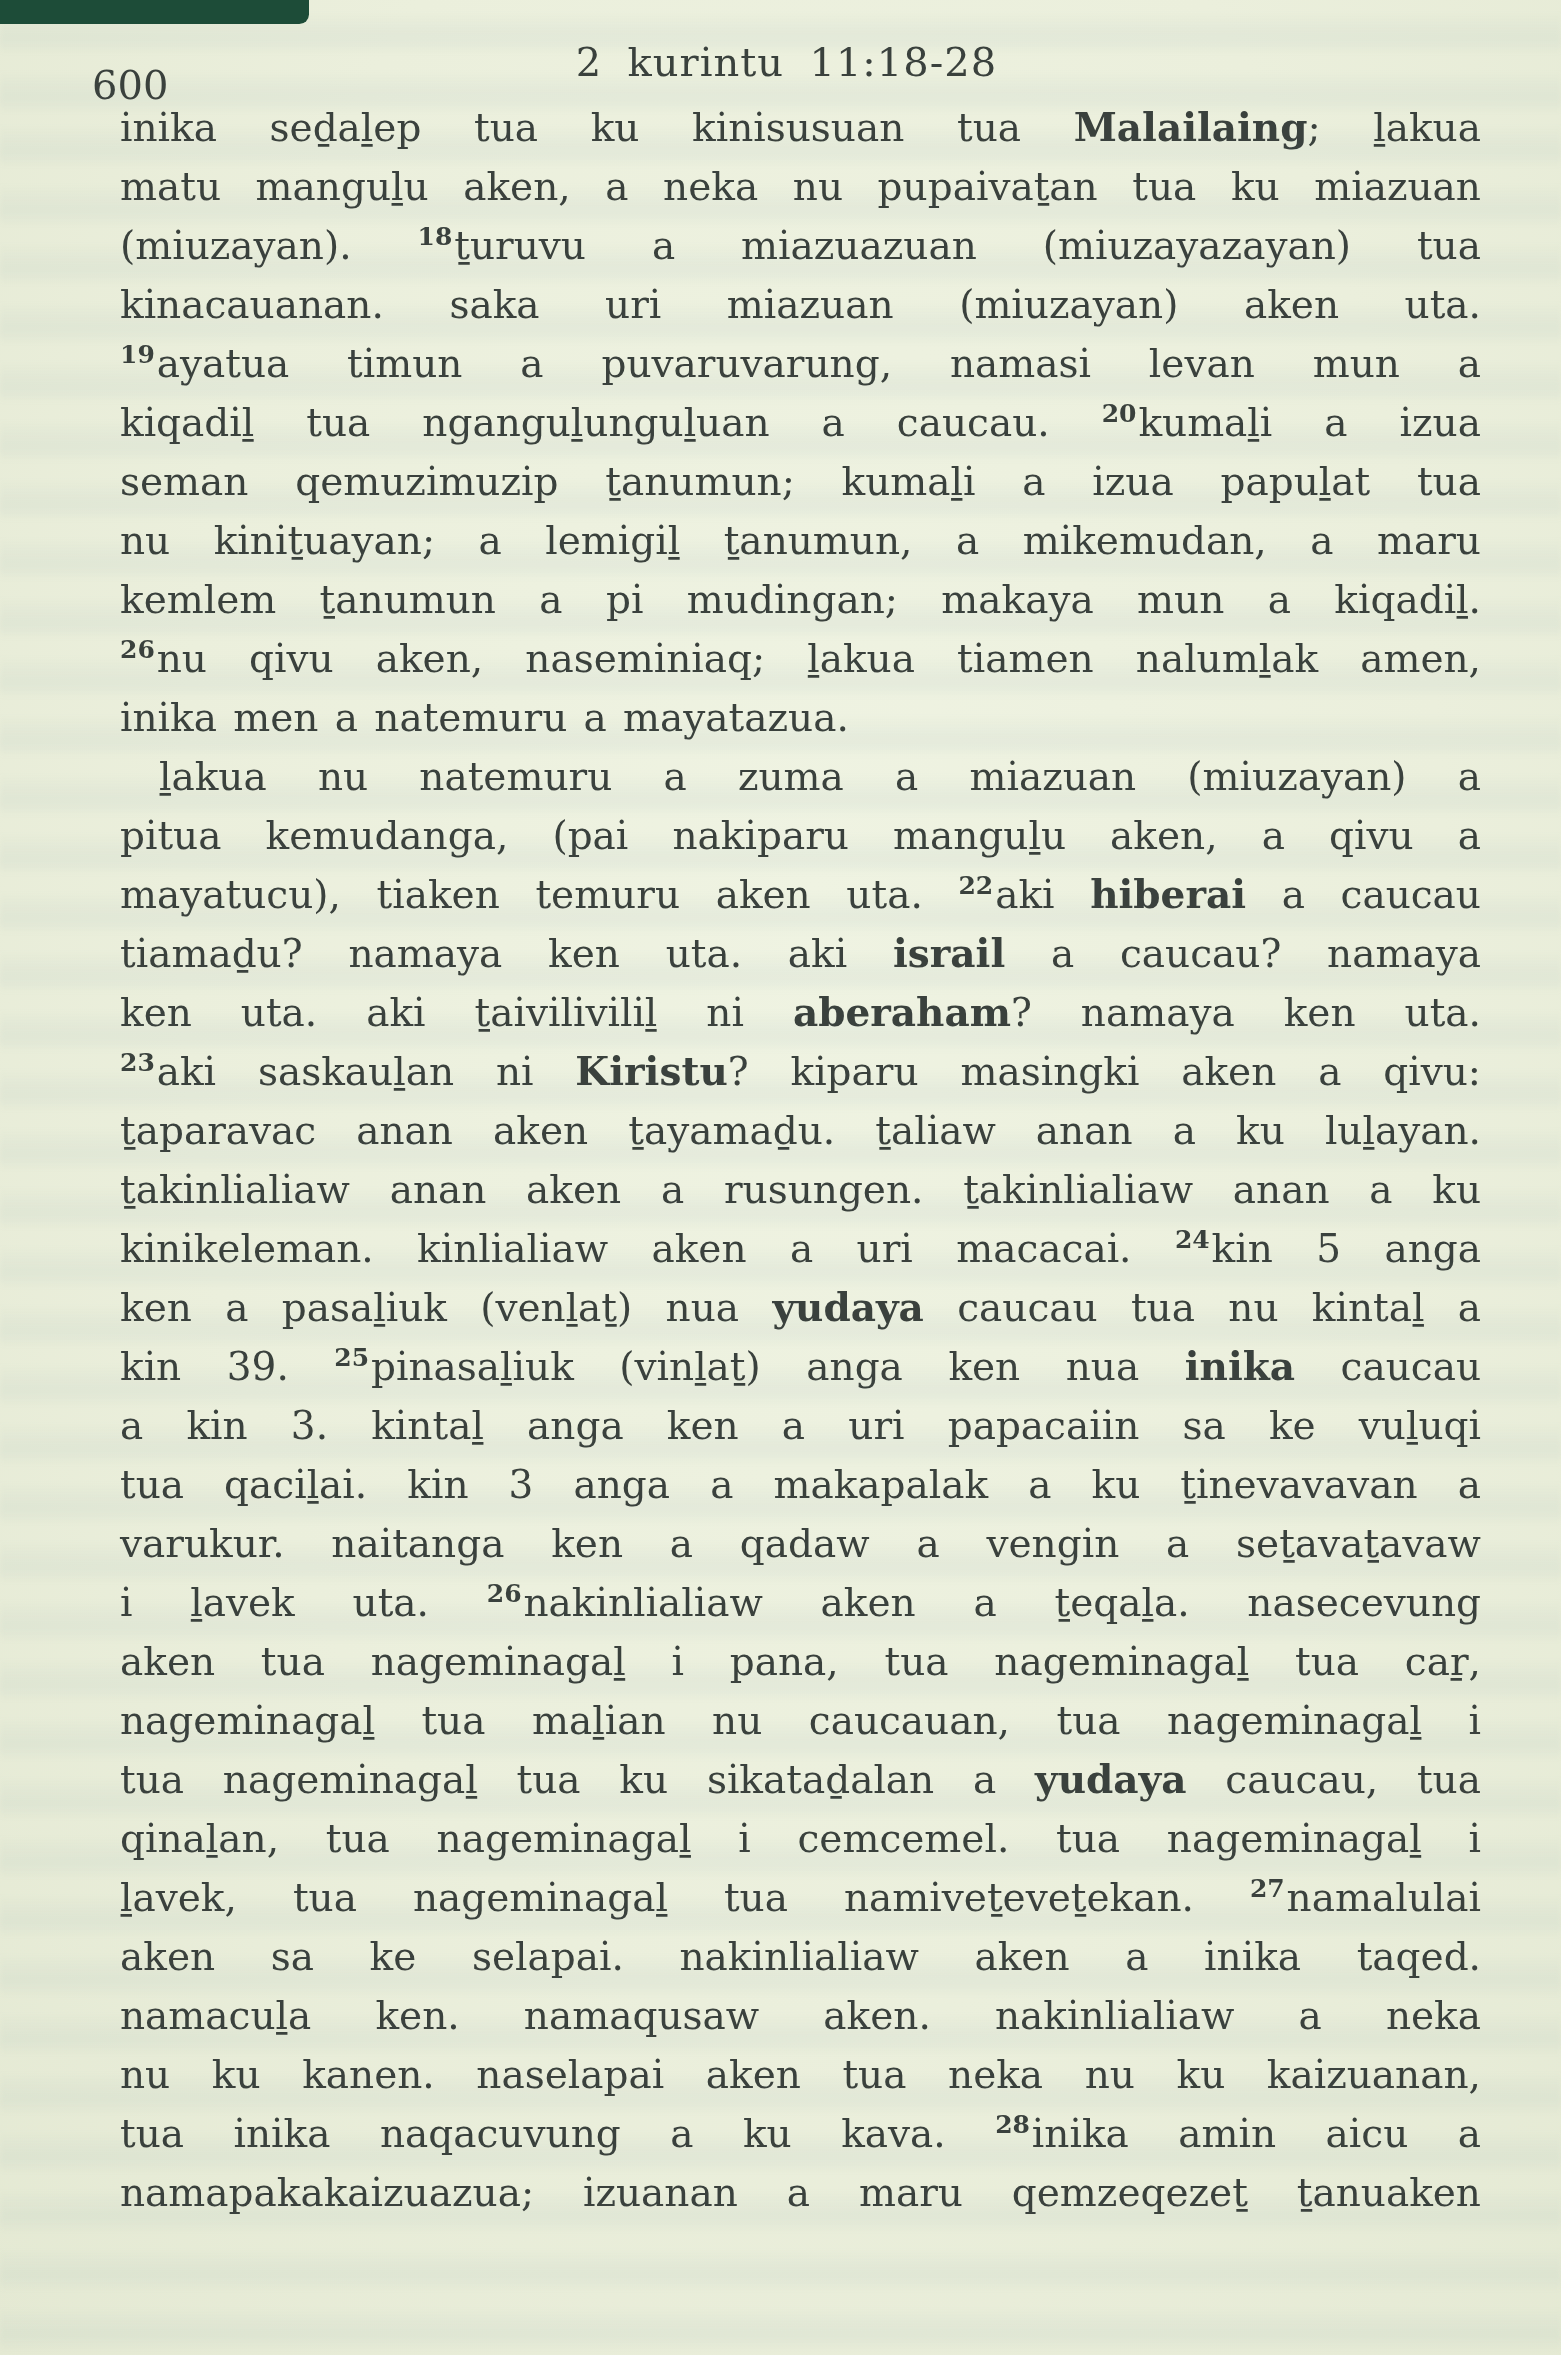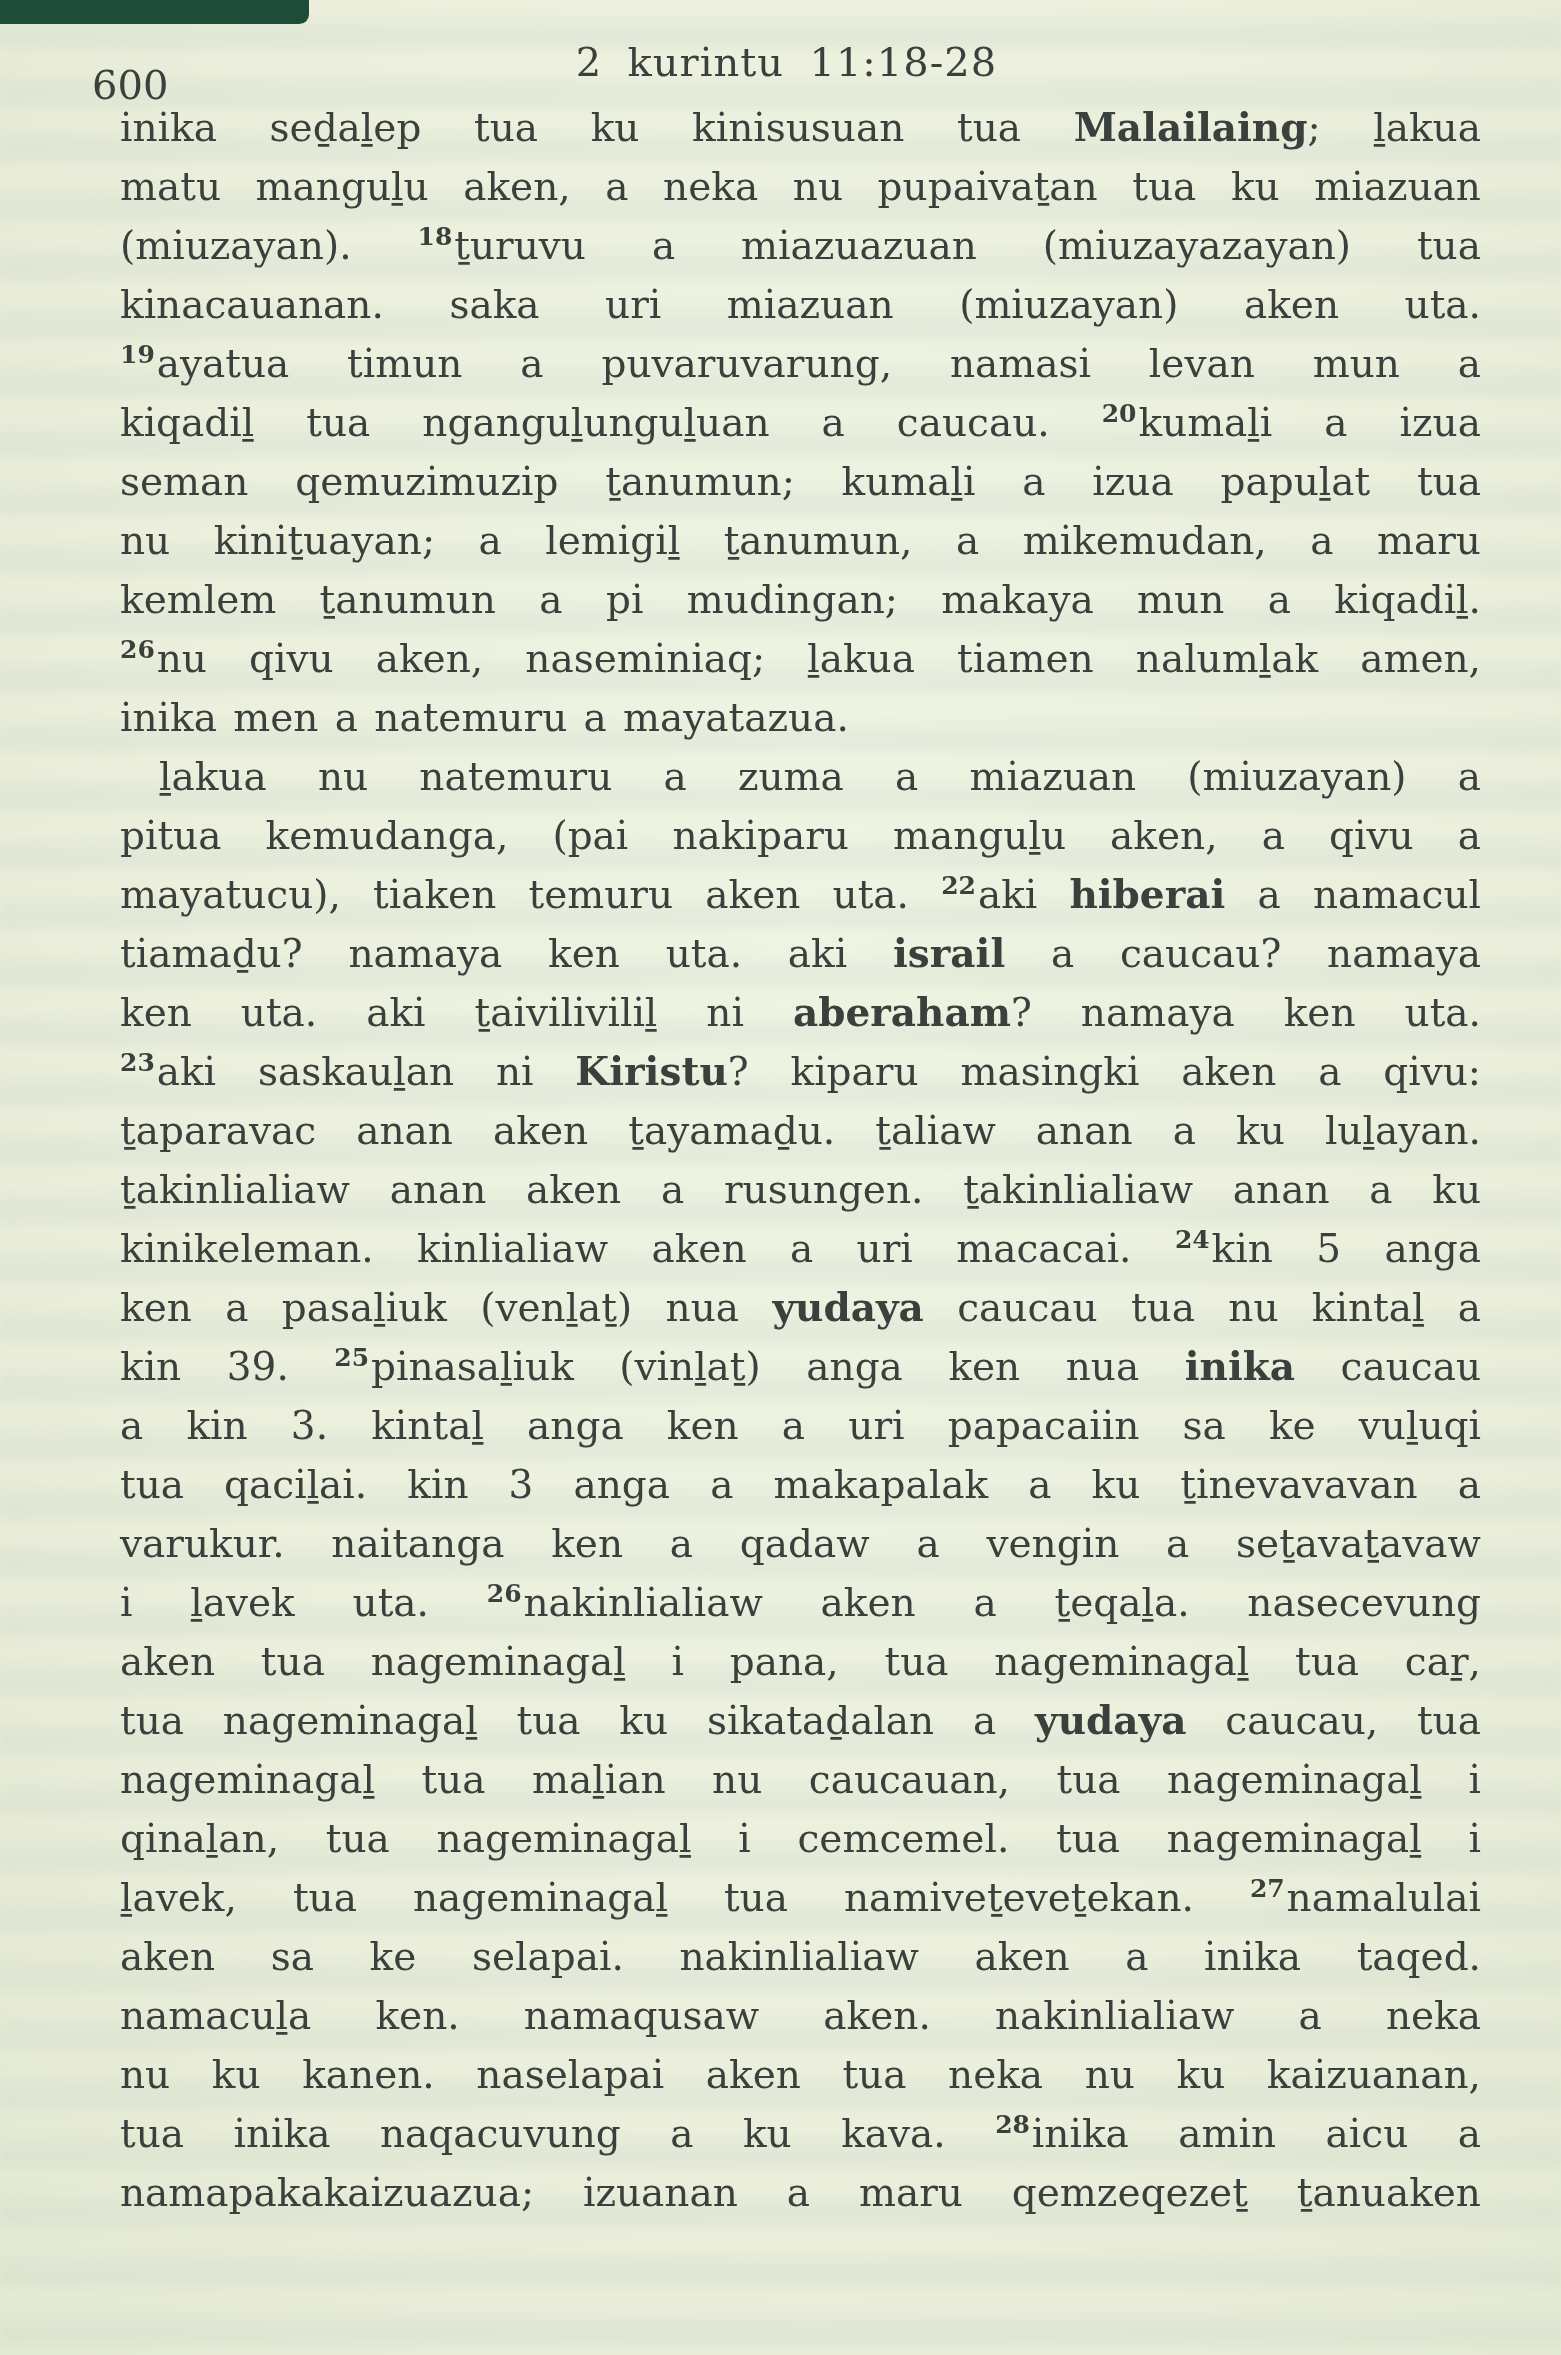--- a/index.html
+++ b/index.html
@@ -80,36 +80,36 @@
         <div class="line"><span>kiqadiḻ tua nganguḻunguḻuan a caucau. </span><sup class="verse-number">20</sup><span>kumaḻi a izua</span></div>
         <div class="line"><span>seman qemuzimuzip ṯanumun; kumaḻi a izua papuḻat tua</span></div>
         <div class="line"><span>nu kiniṯuayan; a lemigiḻ ṯanumun, a mikemudan, a maru</span></div>
         <div class="line"><span>kemlem ṯanumun a pi mudingan; makaya mun a kiqadiḻ.</span></div>
         <div class="line"><sup class="verse-number">26</sup><span>nu qivu aken, naseminiaq; ḻakua tiamen nalumḻak amen,</span></div>
         <div class="line last"><span>inika men a natemuru a mayatazua.</span></div>
       </div>
       <div class="paragraph indent">
         <div class="line"><span>ḻakua nu natemuru a zuma a miazuan (miuzayan) a</span></div>
         <div class="line"><span>pitua kemudanga, (pai nakiparu manguḻu aken, a qivu a</span></div>
-        <div class="line"><span>mayatucu), tiaken temuru aken uta. </span><sup class="verse-number">22</sup><span>aki </span><b class="proper-noun">hiberai</b><span> a namacul</span></div>
+        <div class="line"><span>mayatucu), tiaken temuru aken uta. </span><sup class="verse-number">22</sup><span>aki </span><b class="proper-noun">hiberai</b><span> a caucau</span></div>
         <div class="line"><span>tiamaḏu? namaya ken uta. aki </span><b class="proper-noun">israil</b><span> a caucau? namaya</span></div>
         <div class="line"><span>ken uta. aki ṯaiviliviliḻ ni </span><b class="proper-noun">aberaham</b><span>? namaya ken uta.</span></div>
         <div class="line"><sup class="verse-number">23</sup><span>aki saskauḻan ni </span><b class="proper-noun">Kiristu</b><span>? kiparu masingki aken a qivu:</span></div>
         <div class="line"><span>ṯaparavac anan aken ṯayamaḏu. ṯaliaw anan a ku luḻayan.</span></div>
         <div class="line"><span>ṯakinlialiaw anan aken a rusungen. ṯakinlialiaw anan a ku</span></div>
         <div class="line"><span>kinikeleman. kinlialiaw aken a uri macacai. </span><sup class="verse-number">24</sup><span>kin 5 anga</span></div>
         <div class="line"><span>ken a pasaḻiuk (venḻaṯ) nua </span><b class="proper-noun">yudaya</b><span> caucau tua nu kintaḻ a</span></div>
         <div class="line"><span>kin 39. </span><sup class="verse-number">25</sup><span>pinasaḻiuk (vinḻaṯ) anga ken nua </span><b class="proper-noun">inika</b><span> caucau</span></div>
         <div class="line"><span>a kin 3. kintaḻ anga ken a uri papacaiin sa ke vuḻuqi</span></div>
         <div class="line"><span>tua qaciḻai. kin 3 anga a makapalak a ku ṯinevavavan a</span></div>
         <div class="line"><span>varukur. naitanga ken a qadaw a vengin a seṯavaṯavaw</span></div>
         <div class="line"><span>i ḻavek uta. </span><sup class="verse-number">26</sup><span>nakinlialiaw aken a ṯeqaḻa. nasecevung</span></div>
         <div class="line"><span>aken tua nageminagaḻ i pana, tua nageminagaḻ tua caṟ,</span></div>
+        <div class="line"><span>nageminagaḻ tua maḻian nu caucauan, tua nageminagaḻ i</span></div>
         <div class="line"><span>tua nageminagaḻ tua ku sikataḏalan a </span><b class="proper-noun">yudaya</b><span> caucau, tua</span></div>
-        <div class="line"><span>nageminagaḻ tua maḻian nu caucauan, tua nageminagaḻ i</span></div>
         <div class="line"><span>qinaḻan, tua nageminagaḻ i cemcemel. tua nageminagaḻ i</span></div>
         <div class="line"><span>ḻavek, tua nageminagaḻ tua namiveṯeveṯekan. </span><sup class="verse-number">27</sup><span>namalulai</span></div>
         <div class="line"><span>aken sa ke selapai. nakinlialiaw aken a inika taqed.</span></div>
         <div class="line"><span>namacuḻa ken. namaqusaw aken. nakinlialiaw a neka</span></div>
         <div class="line"><span>nu ku kanen. naselapai aken tua neka nu ku kaizuanan,</span></div>
         <div class="line"><span>tua inika naqacuvung a ku kava. </span><sup class="verse-number">28</sup><span>inika amin aicu a</span></div>
         <div class="line"><span>namapakakaizuazua; izuanan a maru qemzeqezeṯ ṯanuaken</span></div>
       </div>
     </div>
 </div>

